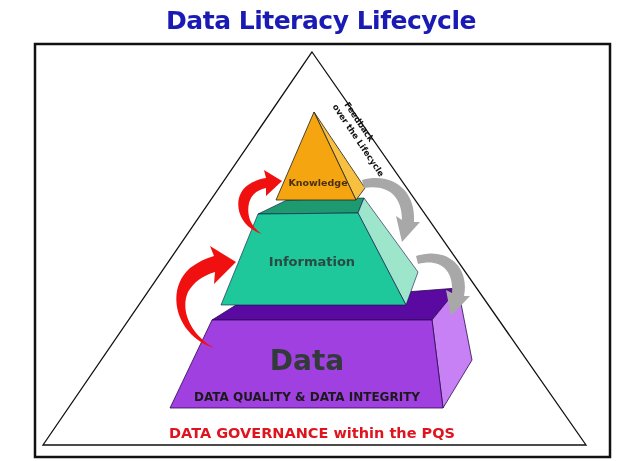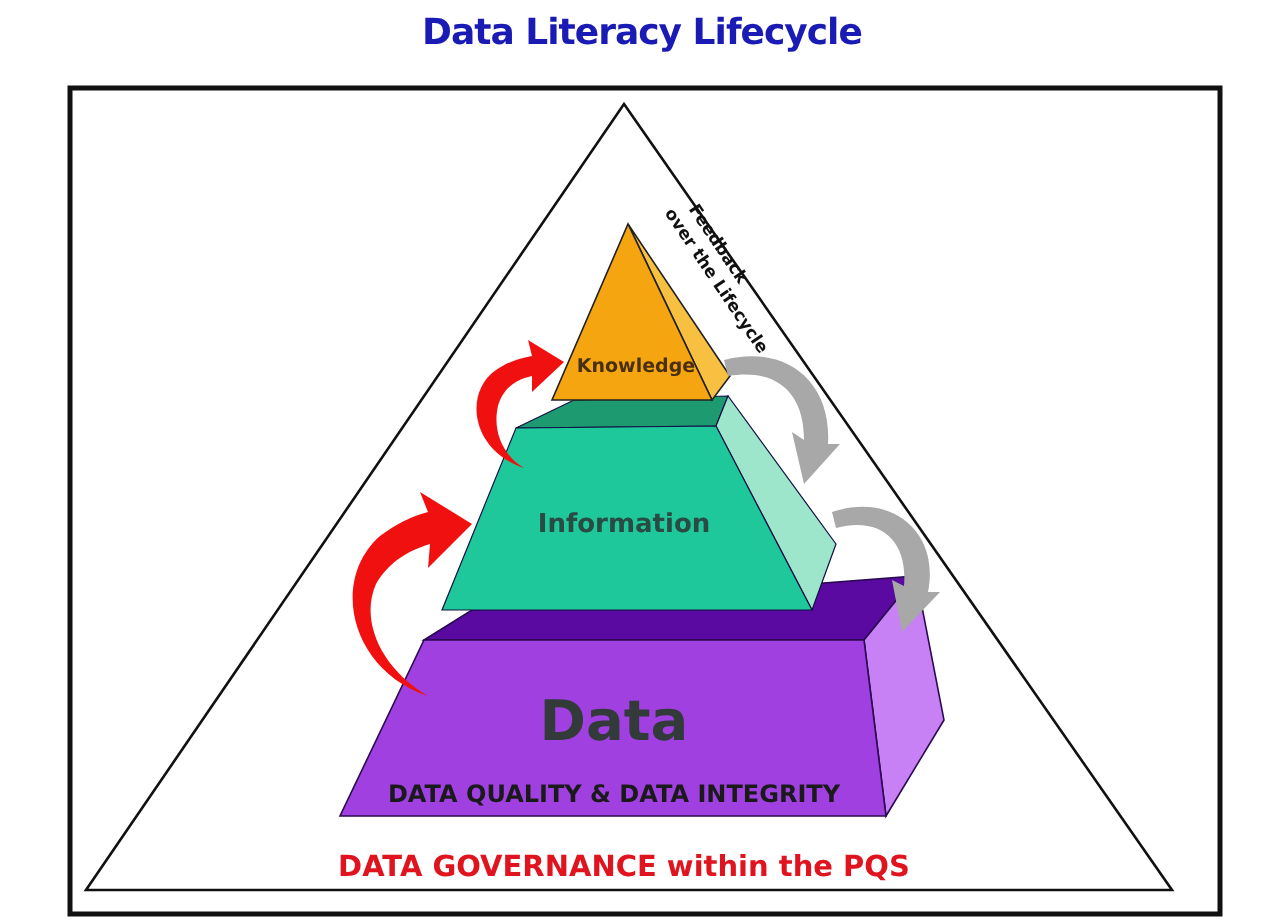--- a/index.html
+++ b/index.html
@@ -1,19 +1,19 @@
 <!DOCTYPE html>
 <html><head>
 <meta charset="utf-8">
 <style>
   html, body { margin: 0; padding: 0; background: #ffffff; }
   body { width: 642px; height: 461px; position: relative; overflow: hidden;
          font-family: "Liberation Sans", "DejaVu Sans", sans-serif; }
   .title { position: absolute; left: 0; top: 6px; width: 642px; text-align: center;
-           font-family: "DejaVu Sans", sans-serif; font-weight: bold; font-size: 18px;
+           font-family: "DejaVu Sans", sans-serif; font-weight: bold; font-size: 25px;
            letter-spacing: -0.5px; }
   svg { position: absolute; left: 0; top: 0; }
   .lbl { font-family: "DejaVu Sans", sans-serif; font-weight: bold; }
 </style>
 </head>
 <body>
 
 <div class="title" style="color:#1a1ab4;">Data Literacy Lifecycle</div>
 
 <svg width="642" height="461" viewBox="0 0 642 461">

